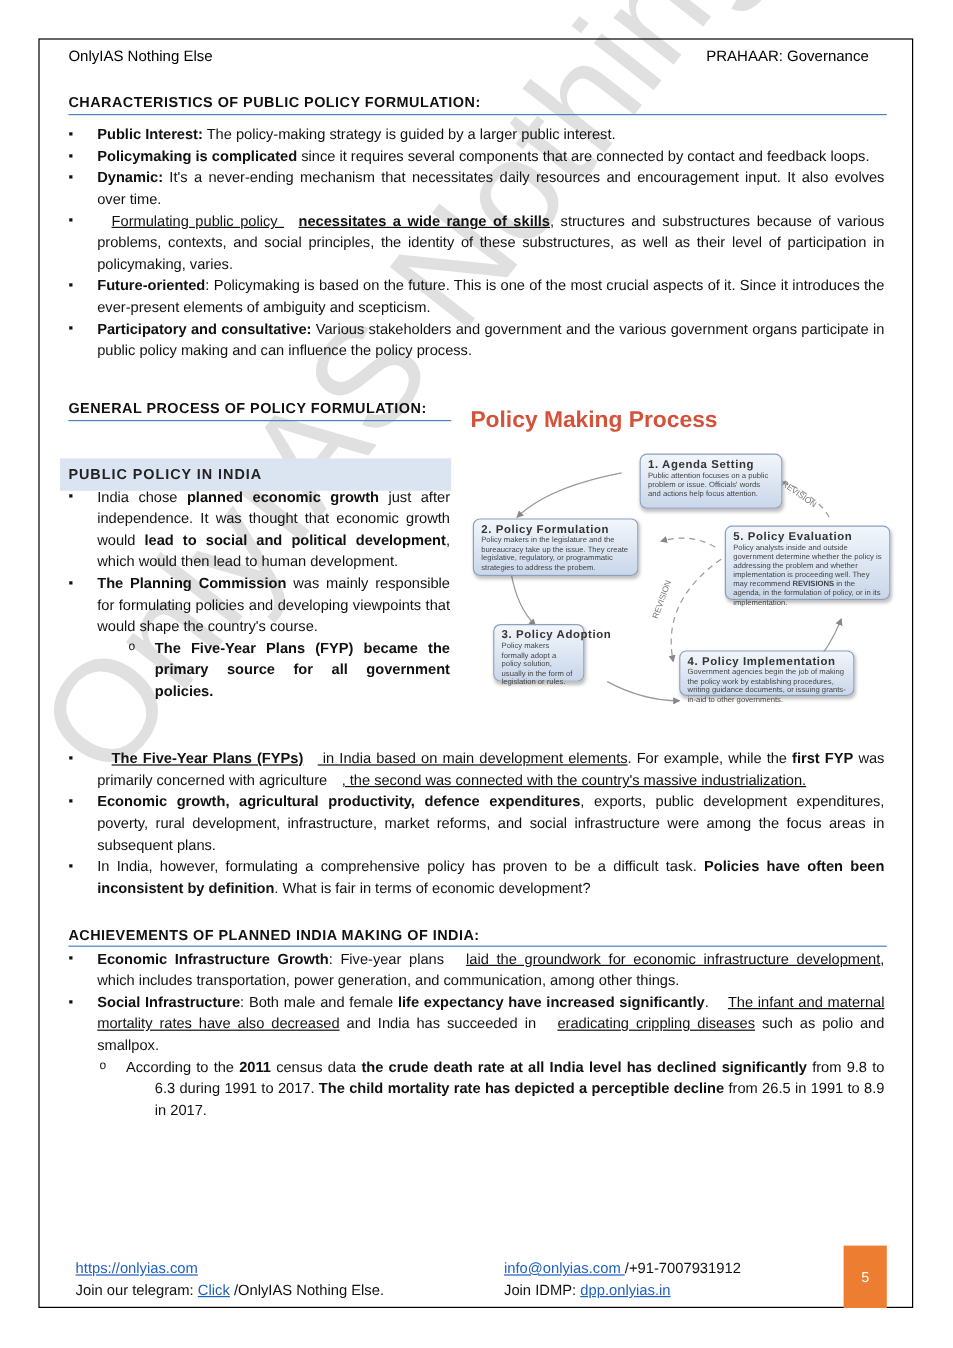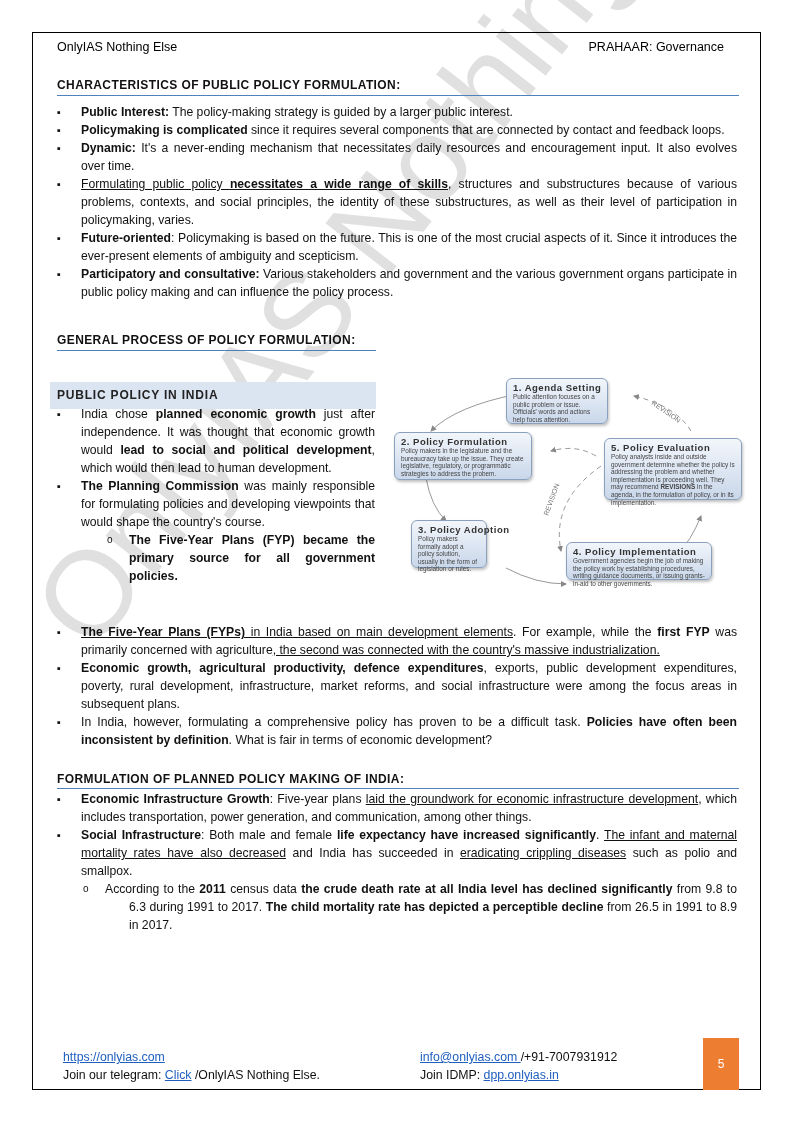--- a/index.html
+++ b/index.html
@@ -14,21 +14,21 @@
                color:#111; }
   .sec-rule { position: absolute; left: 57px; height: 1px; background: #4f81bd; }
   .text { font-size: 12.2px; line-height: 18px; color:#111; }
   ul.blist { list-style: none; margin: 0; padding: 0; }
   ul.blist > li { position: relative; padding-left: 24px; text-align: justify; }
   ul.blist > li::before { content: "\25AA"; position: absolute; left: 0; top: 0; font-size: 11px; }
   ul.sub { list-style: none; margin: 0; padding: 0; }
   ul.sub > li { position: relative; padding-left: 72px; text-align: justify; }
   ul.sub > li .sub-marker { position: absolute; left: 50px; top: 0; font-size: 10px; }
   b { font-weight: 700; }
-  u { text-decoration: underline; }
+  u { text-decoration: underline; margin-left: 12px; }
   .box1 { position: absolute; left: 57px; top: 103px; width: 680px; }
   .box2-left { position: absolute; left: 57px; top: 405px; width: 318px; }
   .box2-full { position: absolute; left: 57px; top: 623px; width: 680px; }
   .box3 { position: absolute; left: 57px; top: 787px; width: 680px; }
   .india-band { position: absolute; left: 50px; top: 382px; width: 326px; height: 27px;
                 background: #dbe4f1; }
   .india-title { position: absolute; left: 57px; top: 388px; font-size: 12px; letter-spacing: 0.8px; color:#222;font-weight:bold; }
   .diagram { position: absolute; left: 386px; top: 336px; width: 358px; height: 272px; }
   .diag-title { position: absolute; left: 6px; top: 4px; font-size: 19px; font-weight: 700; color: #d4513a; }
   .dbox { position: absolute; border: 1px solid #8aa0bc; border-radius: 6px;
@@ -80,37 +80,38 @@
   <ul class="blist">
     <li><span>India chose </span><b>planned economic growth</b><span> just after independence. It was thought that economic growth would </span><b>lead to social and political development</b><span>, which would then lead to human development.</span></li>
     <li><b>The Planning Commission</b><span> was mainly responsible for formulating policies and developing viewpoints that would shape the country's course.</span></li>
   </ul>
   <ul class="sub">
     <li><span class="sub-marker">o</span><b>The Five-Year Plans (FYP) became the primary source for all government policies.</b></li>
   </ul>
 </div>
 
 <div class="diagram">
+  <div class="diag-title">Policy Making Process</div>
   <svg width="358" height="272" style="position:absolute;left:0;top:0;">
     <defs>
       <marker id="ah" markerWidth="6" markerHeight="6" refX="5" refY="3" orient="auto">
         <path d="M0,0 L6,3 L0,6 z" fill="#888"></path>
       </marker>
     </defs>
     <path d="M132,58 Q70,70 45,95" stroke="#999" fill="none" stroke-width="1" marker-end="url(#ah)"></path>
     <path d="M40,142 Q45,170 60,185" stroke="#999" fill="none" stroke-width="1" marker-end="url(#ah)"></path>
     <path d="M120,232 Q150,248 180,248" stroke="#999" fill="none" stroke-width="1" marker-end="url(#ah)"></path>
     <path d="M290,220 Q305,205 315,180" stroke="#999" fill="none" stroke-width="1" marker-end="url(#ah)"></path>
     <path d="M305,95 Q290,70 248,60" stroke="#999" fill="none" stroke-width="1" stroke-dasharray="5,4" marker-end="url(#ah)"></path>
     <path d="M210,120 Q190,108 165,115" stroke="#999" fill="none" stroke-width="1" stroke-dasharray="5,4" marker-end="url(#ah)"></path>
     <path d="M215,130 Q165,165 175,215" stroke="#999" fill="none" stroke-width="1" stroke-dasharray="5,4" marker-end="url(#ah)"></path>
     <text x="265" y="68" font-size="7" fill="#777" transform="rotate(35 265 68)" font-family="Liberation Sans, sans-serif">REVISION</text>
     <text x="162" y="180" font-size="7" fill="#777" transform="rotate(-70 162 180)" font-family="Liberation Sans, sans-serif">REVISION</text>
   </svg>
-  <div class="dbox" style="left:120px; top:42px; width:102px; height:46px;">
+  <div class="dbox" style="left:147px; top:42px; width:119px; height:46px;">
     <div class="dt">1. Agenda Setting</div>
     <div class="dd">Public attention focuses on a public problem or issue. Officials' words and actions help focus attention.</div>
   </div>
   <div class="dbox" style="left:8px; top:96px; width:138px; height:48px;">
     <div class="dt">2. Policy Formulation</div>
     <div class="dd">Policy makers in the legislature and the bureaucracy take up the issue. They create legislative, regulatory, or programmatic strategies to address the probem.</div>
   </div>
   <div class="dbox" style="left:218px; top:102px; width:138px; height:62px;">
     <div class="dt">5. Policy Evaluation</div>
     <div class="dd"><span>Policy analysts inside and outside government determine whether the policy is addressing the problem and whether implementation is proceeding well. They may recommend </span><b>REVISIONS</b><span> in the agenda, in the formulation of policy, or in its implementation.</span></div>
@@ -126,21 +127,21 @@
 </div>
 
 <div class="box2-full text">
   <ul class="blist">
     <li><u><b>The Five-Year Plans (FYPs)</b></u><u> in India based on main development elements</u><span>. For example, while the </span><b>first FYP</b><span> was primarily concerned with agriculture</span><u>, the second was connected with the country's massive industrialization.</u></li>
     <li><b>Economic growth, agricultural productivity, defence expenditures</b><span>, exports, public development expenditures, poverty, rural development, infrastructure, market reforms, and social infrastructure were among the focus areas in subsequent plans.</span></li>
     <li><span>In India, however, formulating a comprehensive policy has proven to be a difficult task. </span><b>Policies have often been inconsistent by definition</b><span>. What is fair in terms of economic development?</span></li>
   </ul>
 </div>
 
-<div class="sec-title" style="top:772px;">FORMULATION OF PLANNED POLICY MAKING OF INDIA:</div>
+<div class="sec-title" style="top:772px;">ACHIEVEMENTS OF PLANNED INDIA MAKING OF INDIA:</div>
 <div class="sec-rule" style="top:788px; width:682px;"></div>
 
 <div class="box3 text" style="top:790px;">
   <ul class="blist">
     <li><b>Economic Infrastructure Growth</b><span>: Five-year plans </span><u>laid the groundwork for economic infrastructure development</u><span>, which includes transportation, power generation, and communication, among other things.</span></li>
     <li><b>Social Infrastructure</b><span>: Both male and female </span><b>life expectancy have increased significantly</b><span>. </span><u>The infant and maternal mortality rates have also decreased</u><span> and India has succeeded in </span><u>eradicating crippling diseases</u><span> such as polio and smallpox.</span></li>
   </ul>
   <ul class="sub">
     <li><span class="sub-marker" style="left:26px;">o</span><span style="margin-left:-24px;"></span><span>According to the </span><b>2011</b><span> census data </span><b>the crude death rate at all India level has declined significantly</b><span> from 9.8 to 6.3 during 1991 to 2017. </span><b>The child mortality rate has depicted a perceptible decline</b><span> from 26.5 in 1991 to 8.9 in 2017.</span></li>
   </ul>

